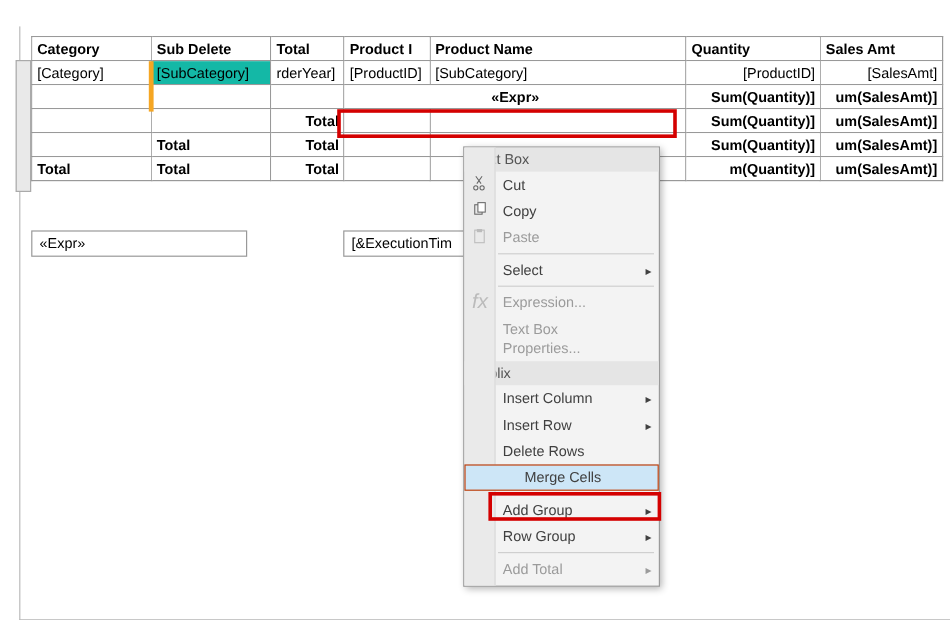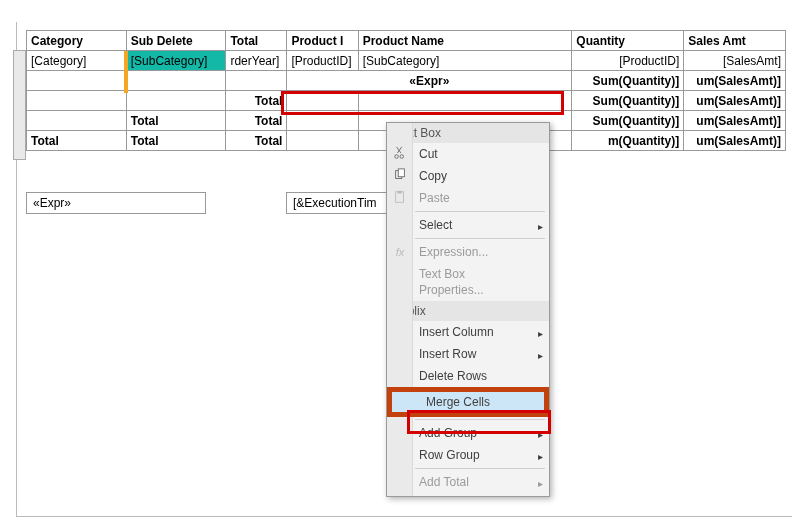--- a/index.html
+++ b/index.html
@@ -78,42 +78,42 @@
   }
   .ctx .item {
     position: relative;
     padding: 3px 18px 3px 32px;
     line-height: 16px;
     color: #404040;
   }
   .ctx .item.disabled { color: #9b9b9b; }
   .ctx .item.hover {
     background: #cde6f7;
-    border: 5px solid #c2410c;
-    padding: 2px 17px 2px 34px;
+    border: 1px solid #c2410c;
+    padding: 2px 17px 2px 49px;
   }
   .ctx .sep {
     margin: 2px 4px 2px 28px;
     border-top: 1px solid #cfcfcf;
   }
   .ctx .header {
     padding: 3px 6px 3px 8px;
     color: #555;
     background: #e5e5e5;
   }
   .ctx .arrow {
     position: absolute; right: 6px; top: 5px;
     font-size: 10px;
   }
   .ctx .arrow.disabled { color: #9b9b9b; }
   .ctx .mic {
     position: absolute;
     left: 5px; width: 16px; height: 16px; top: 3px;
     text-align: center; line-height: 16px;
-    font-size: 11px; color: #666;
+    font-size: 17px; color: #666;
   }
   .ctx .mic svg { width: 14px; height: 14px; }
   .sel-hl {
     position: absolute;
     border: 3px solid #d40000;
     pointer-events: none;
     z-index: 60;
   }
   .footer-row {
     position: absolute;

